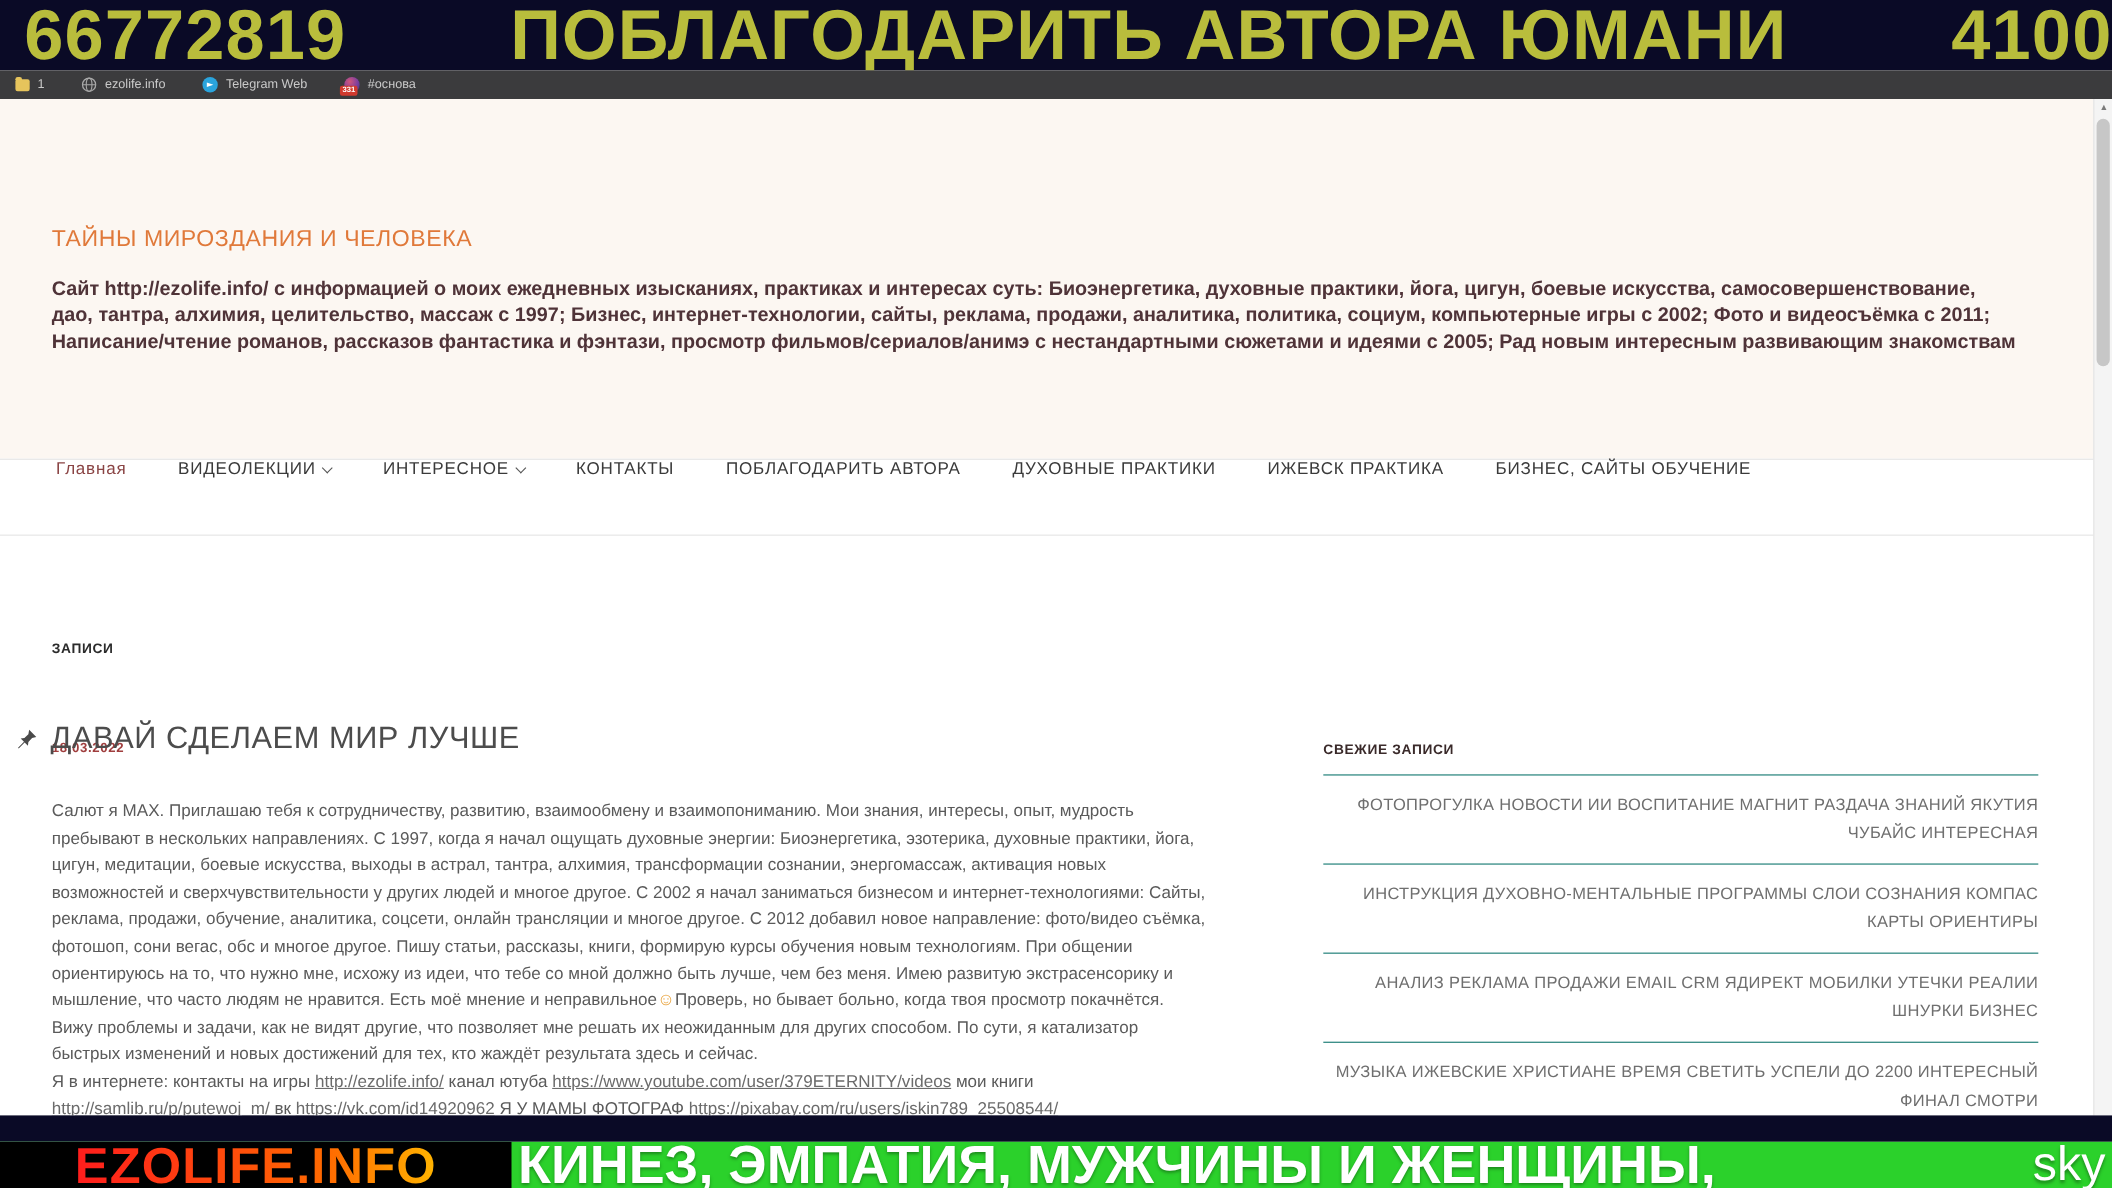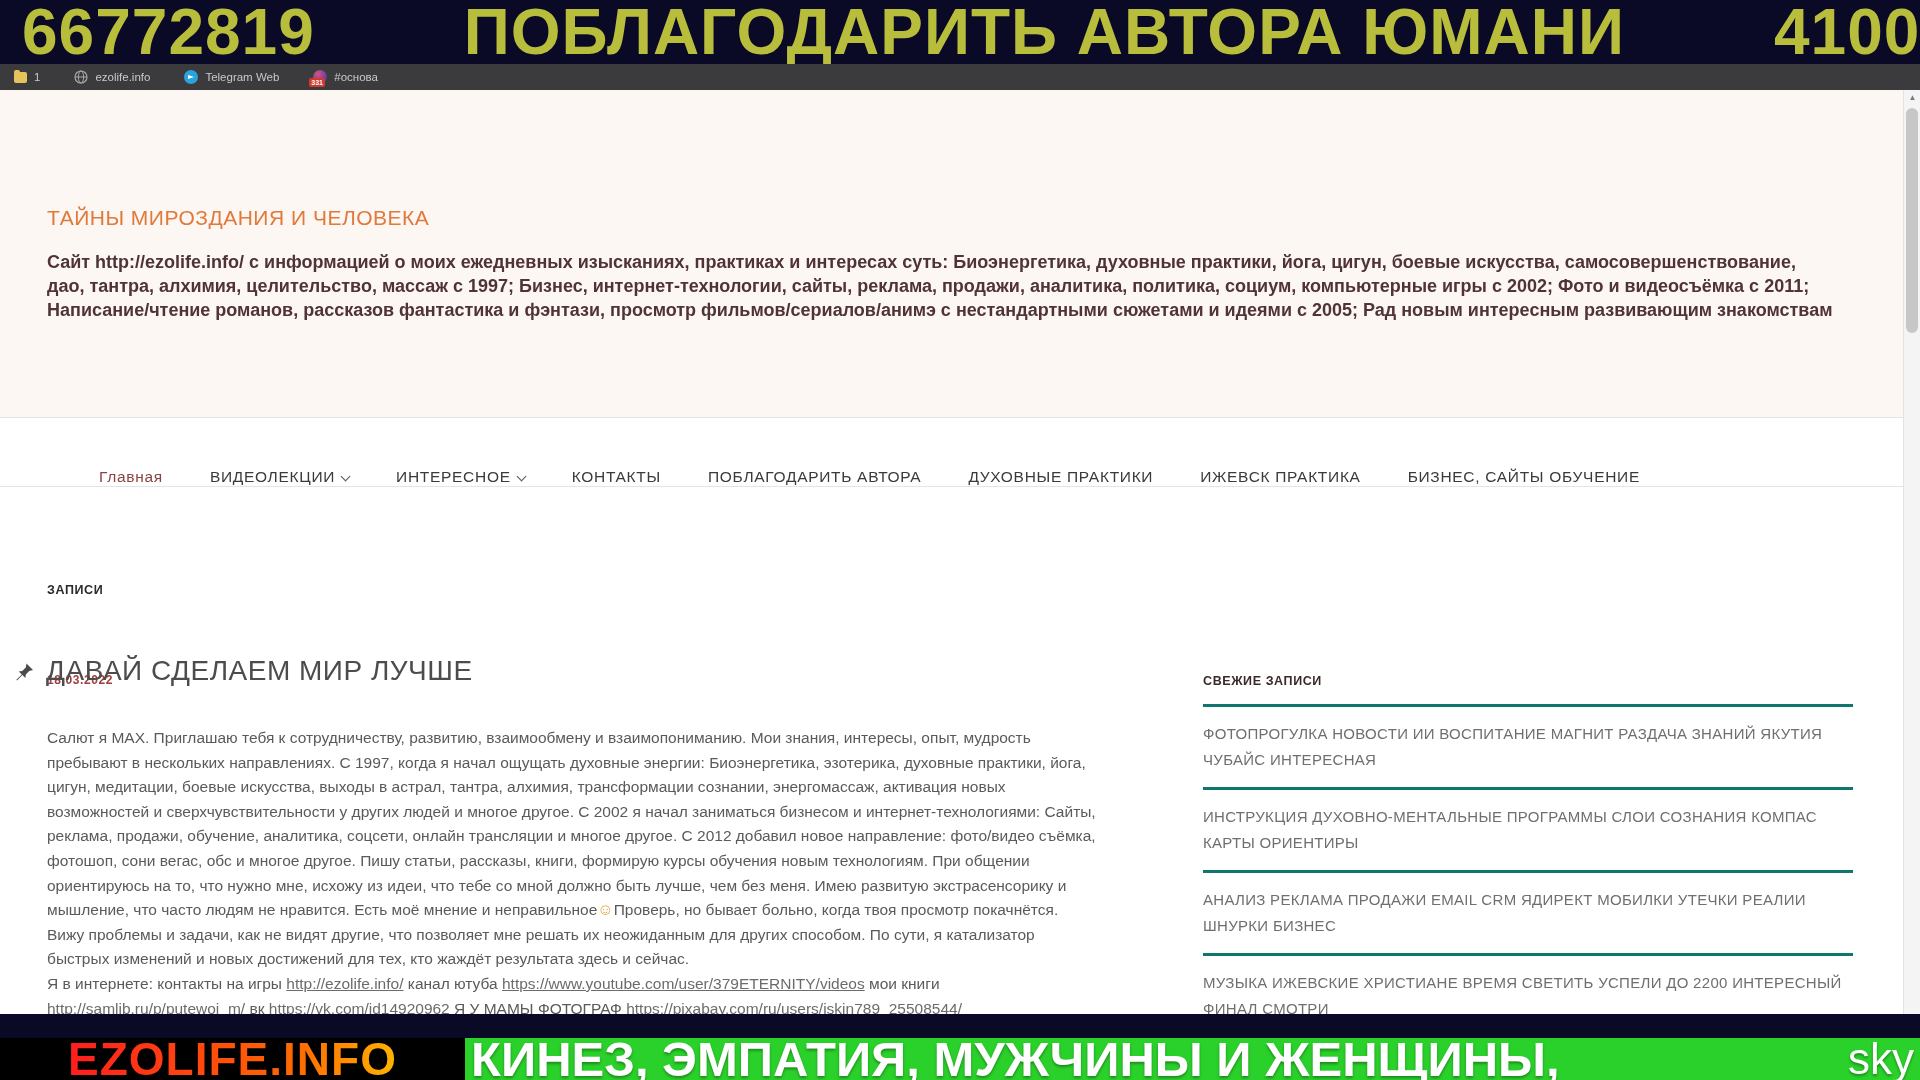--- a/index.html
+++ b/index.html
@@ -34,21 +34,21 @@
   
   .page { position:absolute; left:0; top:90px; width:1920px; height:924px; background:#fff; overflow:hidden; }
   .site-header { position:absolute; left:0; top:0; width:1920px; height:327px; background:#fcf7f2; }
   .site-title { position:absolute; left:47px; top:66px; font-size:34px; font-weight:700; color:#e2661a; }
   .site-subtitle { position:absolute; left:47px; top:116px; font-size:21px; font-weight:400; color:#e0793a; letter-spacing:.5px; }
   .site-desc { position:absolute; left:47px; top:160px; font-size:18px; font-weight:700;
     color:#4f3338; line-height:24px; white-space:nowrap; }
 
   .main-nav { position:absolute; left:0; top:327px; width:1920px; height:70px; background:#fff;
     border-top:1px solid #e4e4e4; border-bottom:1px solid #e4e4e4;
-    display:flex; align-items:flex-end; padding-left:99px; gap:47px; }
+    display:flex; align-items:flex-start; padding-left:51px; gap:47px; }
   .nav-item { font-size:15.5px; letter-spacing:.7px; color:#3a3a3a; white-space:nowrap; cursor:pointer; }
   .nav-item.active { color:#8a4444; }
   .chevron-down-icon { display:inline-block; width:7px; height:7px; border-right:1.6px solid #555;
     border-bottom:1.6px solid #555; transform:rotate(45deg); margin-left:7px; vertical-align:2px; }
 
   .posts-label { position:absolute; left:47px; top:493px; font-size:12.5px; font-weight:700;
     color:#2b2b2b; letter-spacing:.6px; }
 
   .post-date { position:absolute; left:47px; top:583px; font-size:12px; font-weight:700;
     color:#a03e3e; letter-spacing:.6px; }
@@ -56,22 +56,22 @@
   .post-title { position:absolute; left:46px; top:565px; font-size:28px; font-weight:400;
     color:#4c4c4c; letter-spacing:.5px; }
 
   .post-body { position:absolute; left:47px; top:636px; font-size:15.5px; color:#5a5a5a; line-height:24.6px; }
   .post-body div { white-space:nowrap; }
   .post-link { text-decoration:underline; color:#6b6b6b; cursor:pointer; }
   .emoji-smile { color:#e8a33d; font-size:16px; }
 
   .sidebar { position:absolute; left:1203px; top:584px; width:650px; }
   .sidebar-heading { font-size:12.5px; font-weight:700; color:#3a2a2a; letter-spacing:.6px; margin-bottom:16px; }
-  .sidebar-item { border-top:3px solid #0f766e; padding:14px 0; font-size:15px; line-height:26px;
-    color:#6f6f6f; letter-spacing:.3px; cursor:pointer; }
+  .sidebar-item { border-top:1px solid #0f766e; padding:14px 0; font-size:15px; line-height:26px;
+    color:#6f6f6f; letter-spacing:.3px; cursor:pointer;text-align:right; }
   .sidebar-item.lower { color:#565656; }
   .sidebar-item:last-child { border-bottom:1px solid #e6e6e6; }
 
   
   .scrollbar { position:absolute; right:0; top:90px; width:17px; height:924px; background:#f4f4f4;
     border-left:1px solid #e3e3e3; }
   .scroll-arrow { width:17px; height:16px; color:#7a7a7a; font-size:8px; text-align:center; line-height:16px; }
   .scroll-thumb { position:absolute; left:2px; top:18px; width:12px; height:225px; background:#c7c7c7; border-radius:6px; }
 
   

